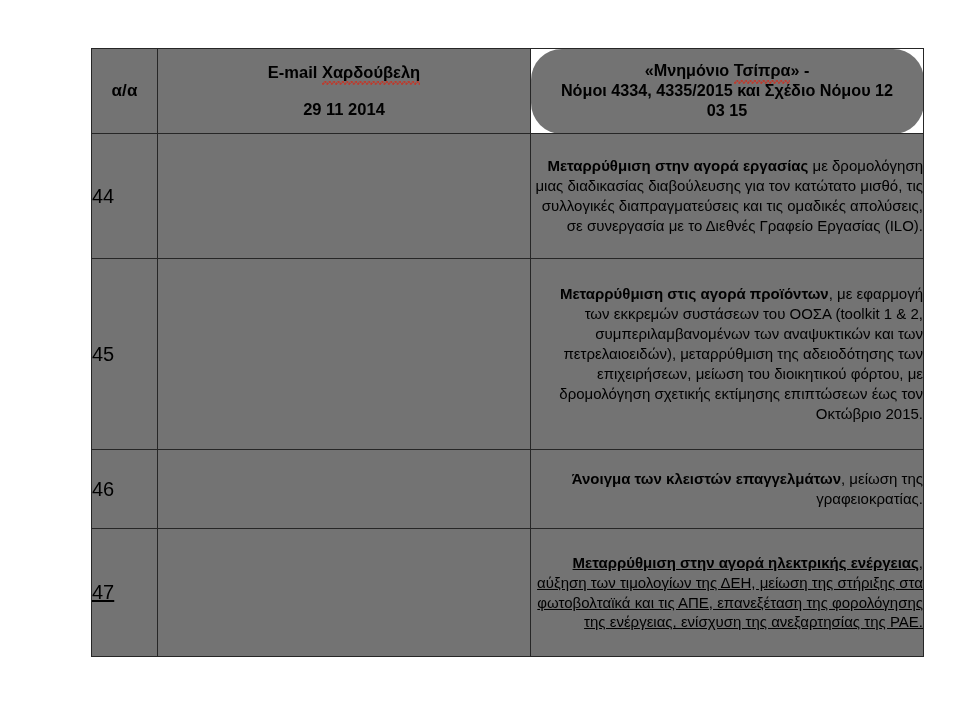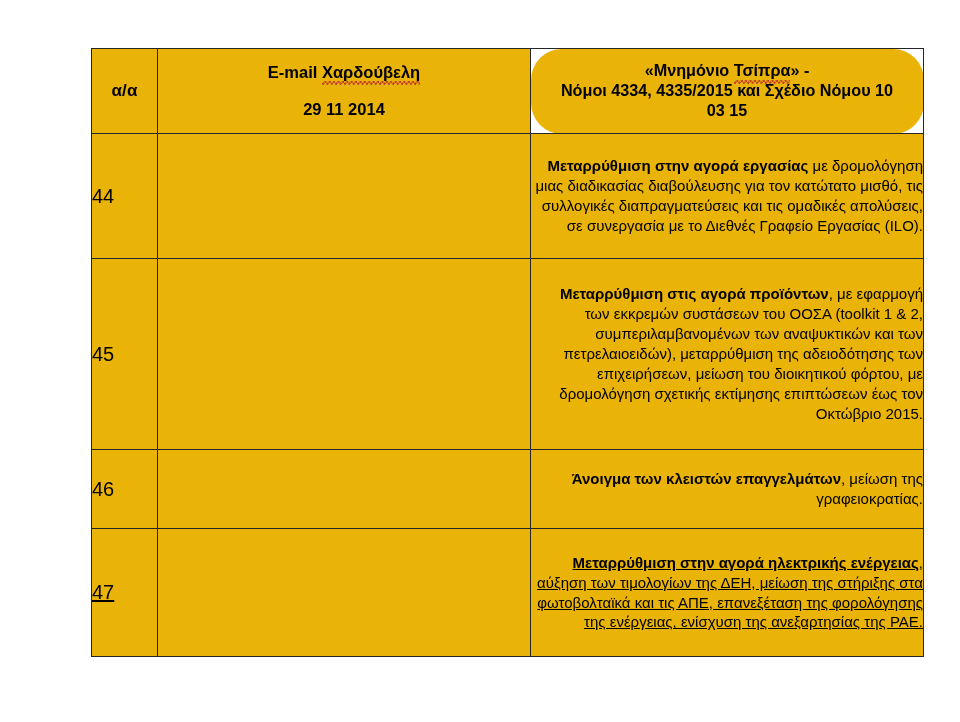--- a/index.html
+++ b/index.html
@@ -39,21 +39,21 @@
     table-layout: fixed;
     width: 832px;
     background: #ffffff;
   }
 
   table.doc-table td,
   table.doc-table th {
     border: 1.6px solid #262626;
     vertical-align: middle;
     padding: 0;
-    background: #eab308;
+    background: #737373;
   }
 
   
   col.c-num   { width: 66px; }
   col.c-email { width: 373px; }
   col.c-memo  { width: 393px; }
 
   
   .hdr-num {
     text-align: center;
@@ -145,21 +145,21 @@
         <tr>
           <th class="hdr-num">α/α</th>
 
           <th class="hdr-email">
             <span class="line1"><span>E-mail </span><span class="squiggle">Χαρδούβελη</span></span>
             <span class="line2">29 11 2014</span>
           </th>
 
           <th class="hdr-memo">
             <span><span>«Μνημόνιο </span><span class="squiggle">Τσίπρα</span><span>» -</span></span><br>
-            <span>Νόμοι 4334, 4335/2015 και Σχέδιο Νόμου 10</span><br>
+            <span>Νόμοι 4334, 4335/2015 και Σχέδιο Νόμου 12</span><br>
             <span>03 15</span>
           </th>
         </tr>
       </thead>
 
       <tbody>
         <tr class="r44">
           <td class="cell-num">44</td>
           <td class="cell-empty"></td>
           <td class="cell-text">

